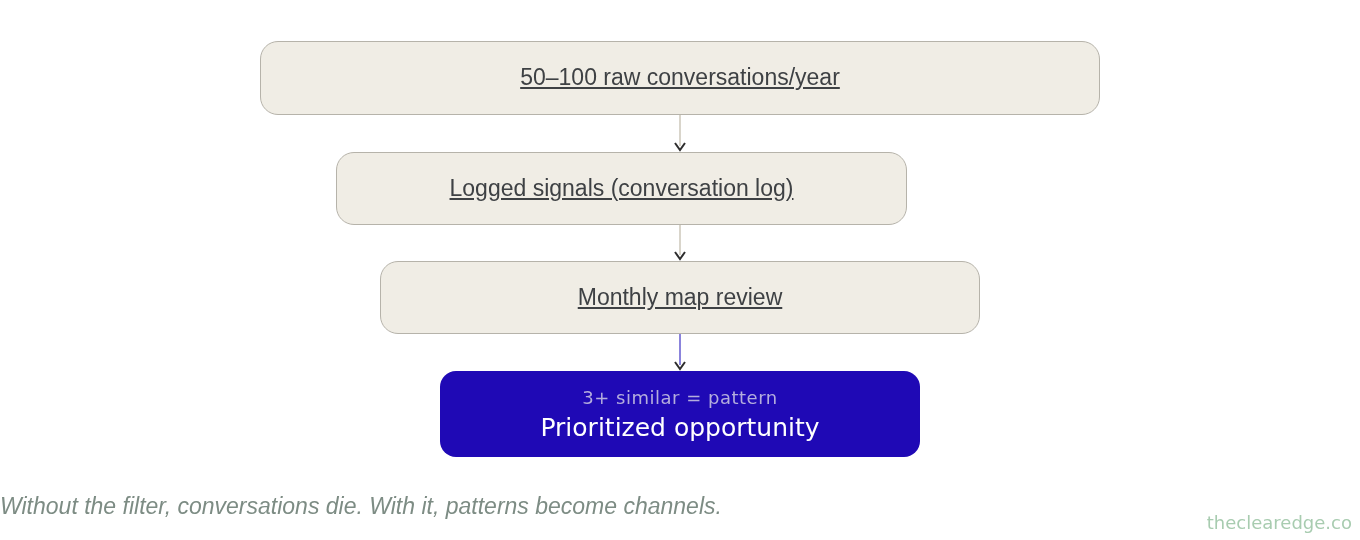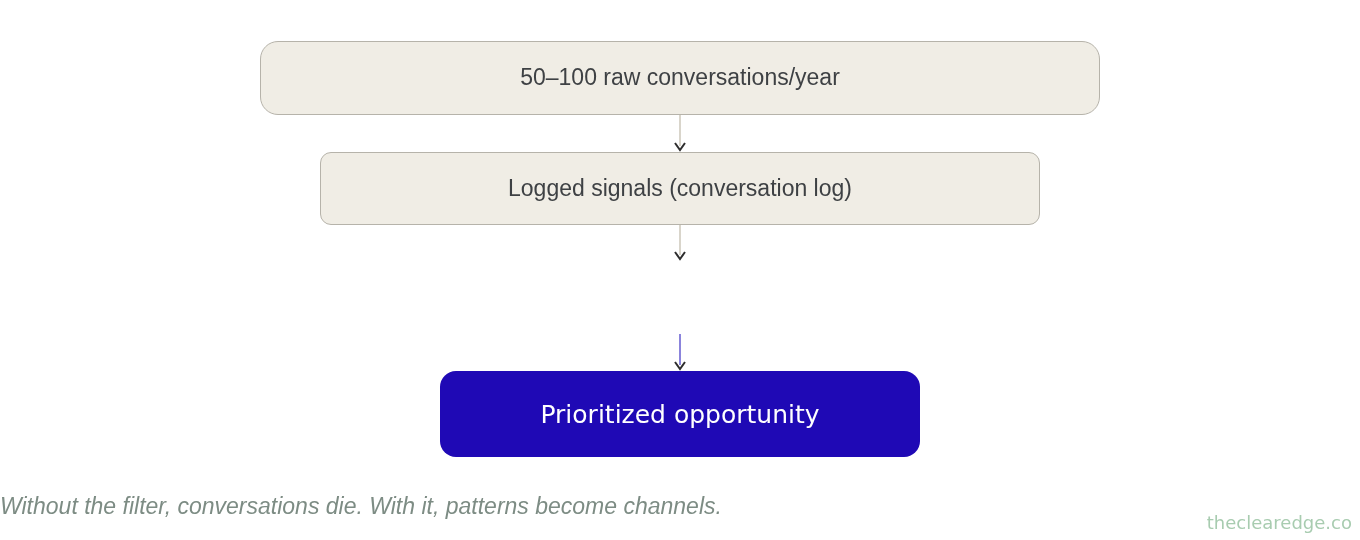--- a/index.html
+++ b/index.html
@@ -16,23 +16,24 @@
     box-sizing: border-box;
     background: #f0ede5;
     border: 1.5px solid #b6b3aa;
     border-radius: 18px;
     display: flex;
     align-items: center;
     justify-content: center;
     color: #3e4144;
     font-size: 23px;
     line-height: 1.2;
+    text-decoration: underline;
   }
   .step-0 { left: 260px; top: 41px;  width: 840px; height: 74px; }
-  .step-1 { left: 320px; top: 152px; width: 720px; height: 73px; border-radius: 11px; }
+  .step-1 { left: 336px; top: 152px; width: 571px; height: 73px; }
   .step-2 { left: 380px; top: 261px; width: 600px; height: 73px; }
   .result {
     position: absolute;
     left: 440px; top: 371px; width: 480px; height: 86px;
     background: #1f09b5;
     border-radius: 16px;
     display: flex;
     flex-direction: column;
     align-items: center;
     justify-content: center;
@@ -77,27 +78,31 @@
 
   <div class="step step-1">
     <span>Logged signals (conversation log)</span>
   </div>
 
   <svg class="arrow arrow-1" viewBox="0 0 20 36" preserveAspectRatio="none">
     <line x1="10" y1="0" x2="10" y2="30" stroke="#d9d5cb" stroke-width="2"></line>
     <path d="M5 27 L10 34 L15 27" fill="none" stroke="#2e2e2e" stroke-width="2"></path>
   </svg>
 
+  <div class="step step-2">
+    <span>Monthly map review</span>
+  </div>
 
   <svg class="arrow arrow-2" viewBox="0 0 20 37" preserveAspectRatio="none">
     <line x1="10" y1="0" x2="10" y2="31" stroke="#8b84dc" stroke-width="2"></line>
     <path d="M5 28 L10 35 L15 28" fill="none" stroke="#2e2e2e" stroke-width="2"></path>
   </svg>
 
   <div class="result">
+    <div class="result-sub">3+ similar = pattern</div>
     <div class="result-title">Prioritized opportunity</div>
   </div>
 
   <div class="caption">Without the filter, conversations die. With it, patterns become channels.</div>
 
   <div class="watermark">theclearedge.co</div>
 
 </div>
 
 </body></html>

